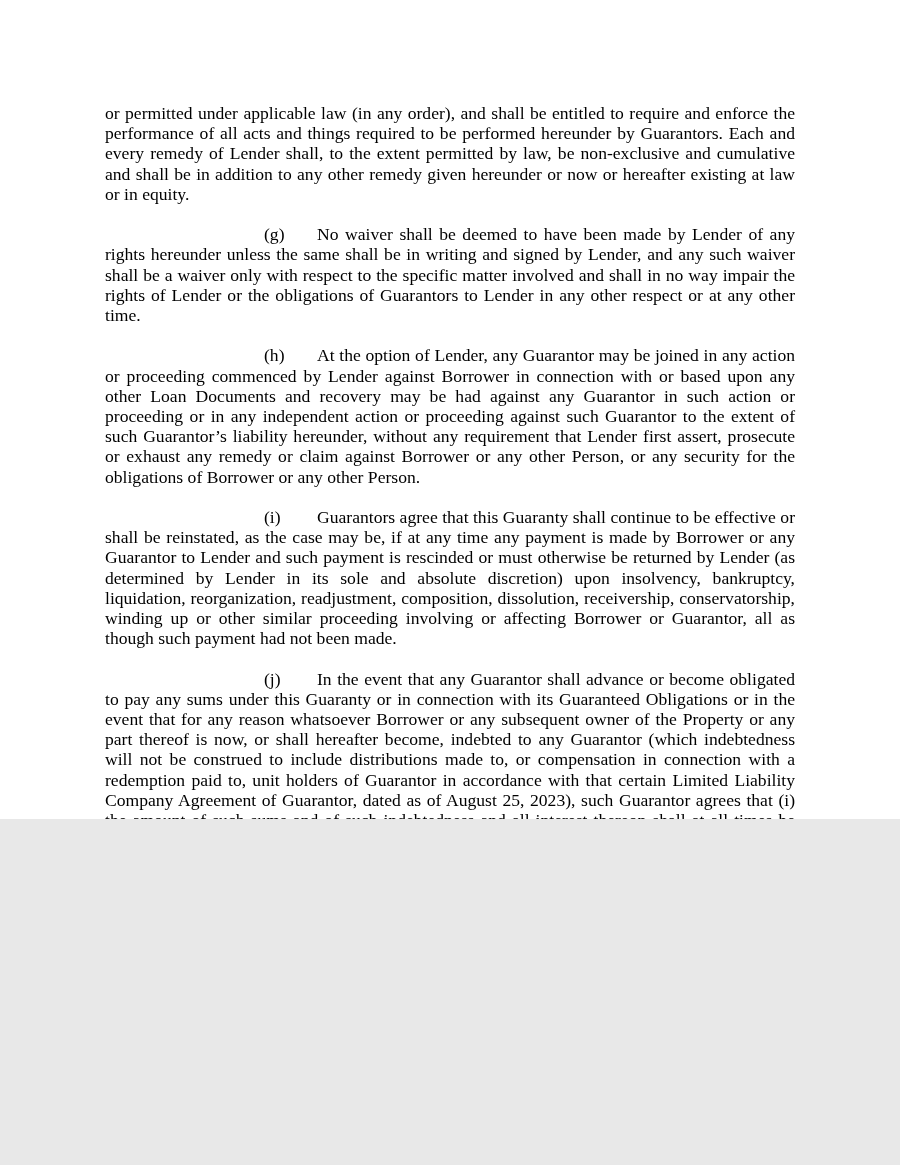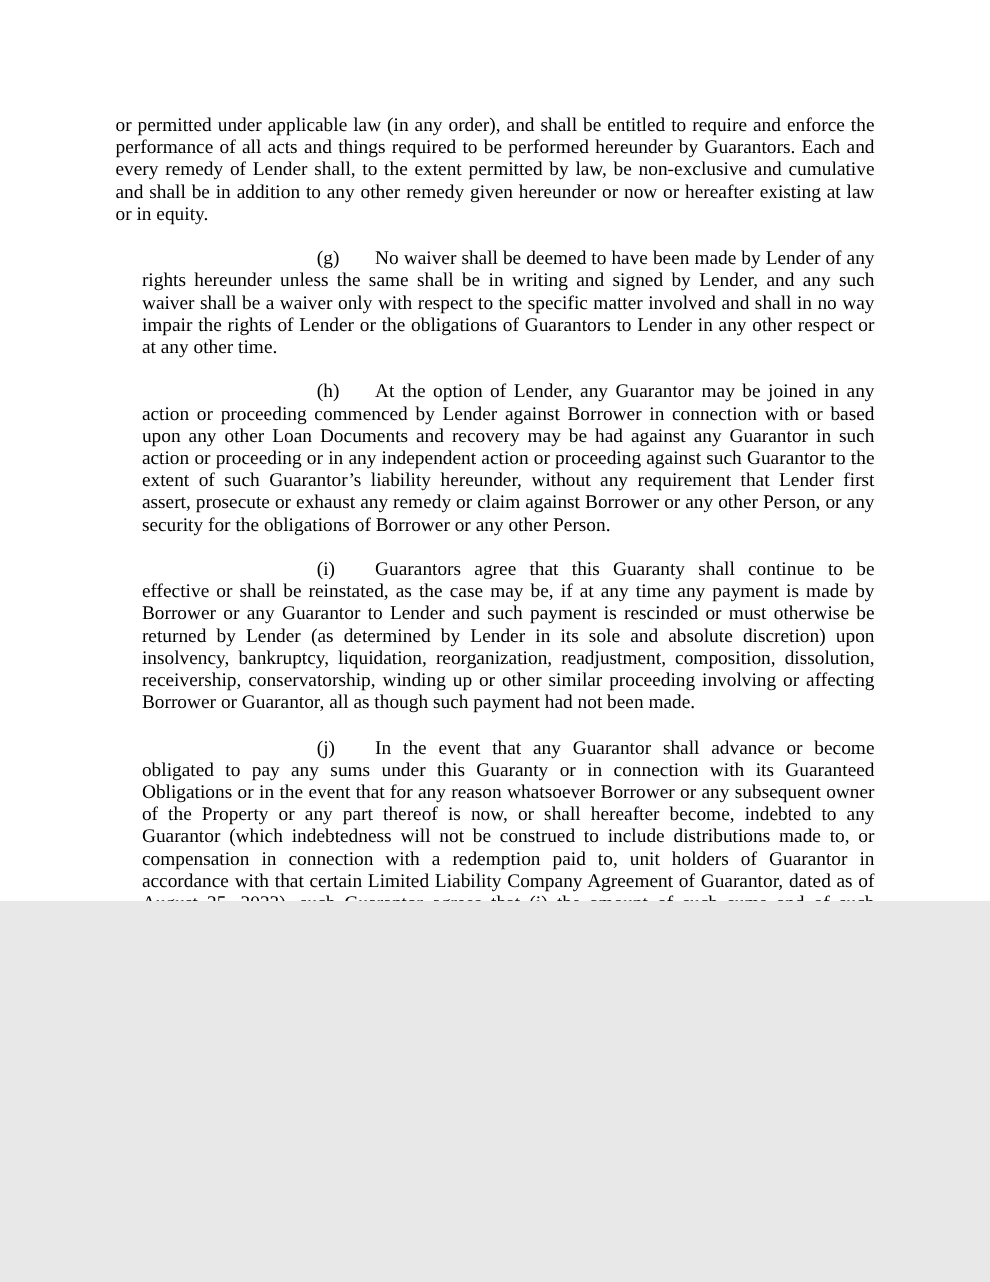--- a/index.html
+++ b/index.html
@@ -24,21 +24,20 @@
   .body-text {
     width: 690px;
   }
   .para {
     margin: 0 0 20.2px 0;
     text-align: justify;
     text-indent: 0;
   }
   .para.indented {
     text-indent: 159px;
-    margin-left: 24px;
   }
   .plabel {
     display: inline-block;
     width: 53px;
     text-indent: 0;
     text-align: left;
   }
   .page-number {
     position: absolute;
     top: 1074px;

